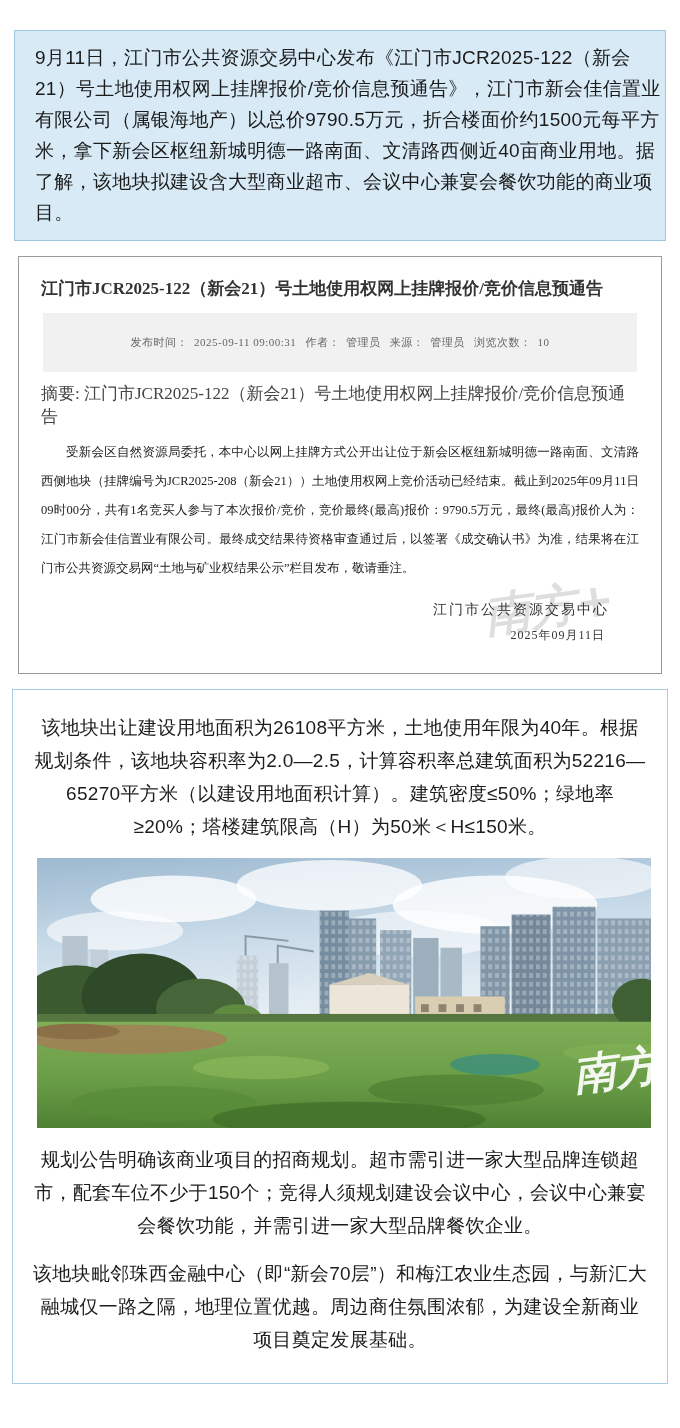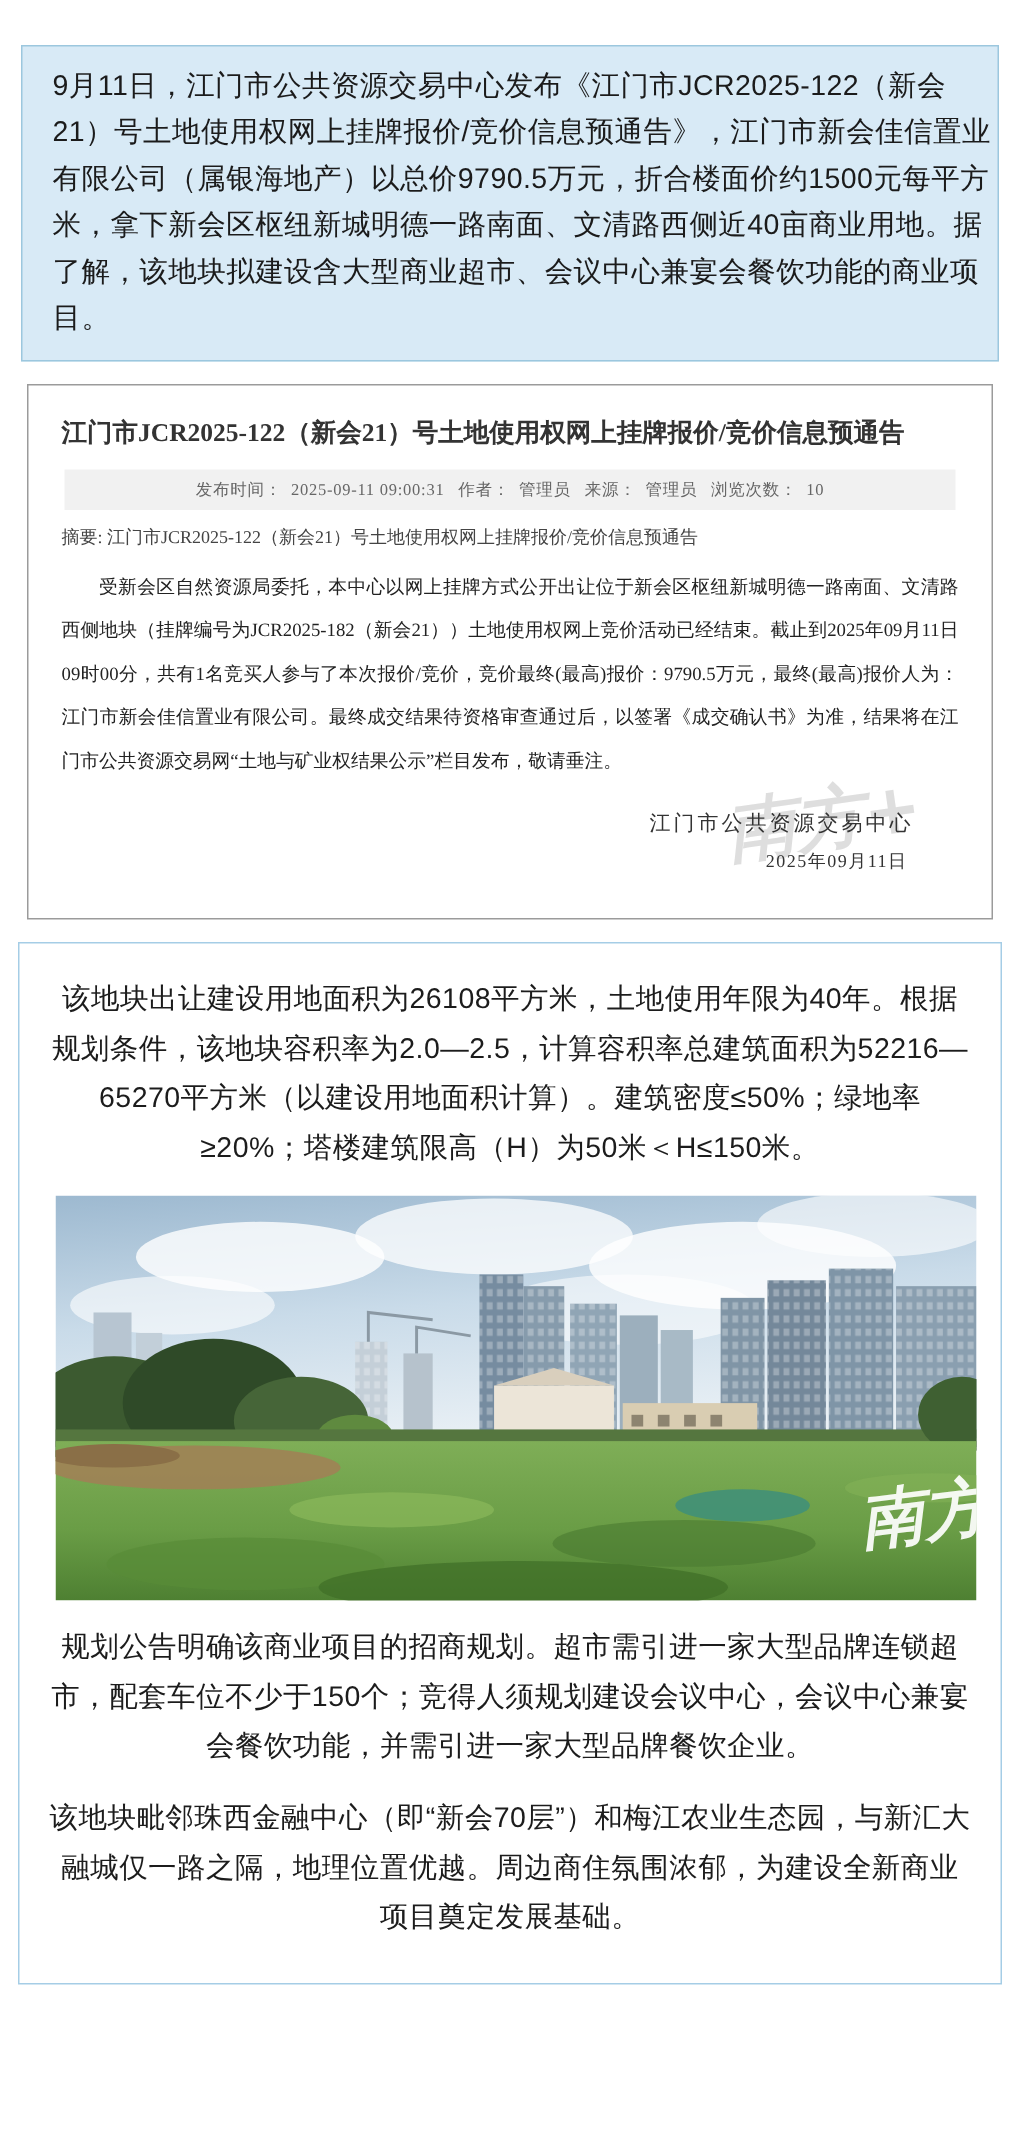--- a/index.html
+++ b/index.html
@@ -25,25 +25,25 @@
     padding:12px 22px 16px 22px;
     font-family:"Liberation Serif","DejaVu Serif",serif;
     position:relative;
   }
   .doc-title{
     font-weight:bold;font-size:17px;color:#333;
     margin:8px 0 12px 0;line-height:24px;
   }
   .doc-meta{
     background:#f1f1f1;text-align:center;
-    font-size:11px;color:#666;padding:6px 4px;margin:0 2px 10px 2px;
+    font-size:11px;color:#666;padding:22px 4px;margin:0 2px 10px 2px;
     letter-spacing:.5px;white-space:nowrap;
   }
   .doc-meta span{margin:0 3px;}
-  .doc-abstract{font-size:12px;color:#444;margin:2px 0 10px 0;}
+  .doc-abstract{font-size:17px;color:#444;margin:2px 0 10px 0;}
   .doc-body{
     font-size:12.5px;color:#222;line-height:29px;
     text-indent:2em;text-align:justify;margin:0;
   }
   .doc-sign-wrap{
     position:relative;margin-top:12px;height:62px;
   }
   .doc-signature{
     position:absolute;right:30px;top:6px;
     font-size:14px;color:#333;letter-spacing:2px;
@@ -85,21 +85,21 @@
 
 <div class="doc-card">
   <div class="doc-title">江门市JCR2025-122（新会21）号土地使用权网上挂牌报价/竞价信息预通告</div>
   <div class="doc-meta">
     <span>发布时间：</span><span>2025-09-11 09:00:31</span>
     <span>作者：</span><span>管理员</span>
     <span>来源：</span><span>管理员</span>
     <span>浏览次数：</span><span>10</span>
   </div>
   <div class="doc-abstract">摘要: 江门市JCR2025-122（新会21）号土地使用权网上挂牌报价/竞价信息预通告</div>
-  <p class="doc-body">受新会区自然资源局委托，本中心以网上挂牌方式公开出让位于新会区枢纽新城明德一路南面、文清路西侧地块（挂牌编号为JCR2025-182（新会21））土地使用权网上竞价活动已经结束。截止到2025年09月11日09时00分，共有1名竞买人参与了本次报价/竞价，竞价最终(最高)报价：9790.5万元，最终(最高)报价人为：江门市新会佳信置业有限公司。最终成交结果待资格审查通过后，以签署《成交确认书》为准，结果将在江门市公共资源交易网“土地与矿业权结果公示”栏目发布，敬请垂注。</p>
+  <p class="doc-body">受新会区自然资源局委托，本中心以网上挂牌方式公开出让位于新会区枢纽新城明德一路南面、文清路西侧地块（挂牌编号为JCR2025-208（新会21））土地使用权网上竞价活动已经结束。截止到2025年09月11日09时00分，共有1名竞买人参与了本次报价/竞价，竞价最终(最高)报价：9790.5万元，最终(最高)报价人为：江门市新会佳信置业有限公司。最终成交结果待资格审查通过后，以签署《成交确认书》为准，结果将在江门市公共资源交易网“土地与矿业权结果公示”栏目发布，敬请垂注。</p>
   <div class="doc-sign-wrap">
     <div class="doc-watermark">南方+</div>
     <div class="doc-signature">江门市公共资源交易中心</div>
     <div class="doc-date">2025年09月11日</div>
   </div>
 </div>
 
 <div class="article-card">
   <p>该地块出让建设用地面积为26108平方米，土地使用年限为40年。根据规划条件，该地块容积率为2.0—2.5，计算容积率总建筑面积为52216—65270平方米（以建设用地面积计算）。建筑密度≤50%；绿地率≥20%；塔楼建筑限高（H）为50米＜H≤150米。</p>
 

